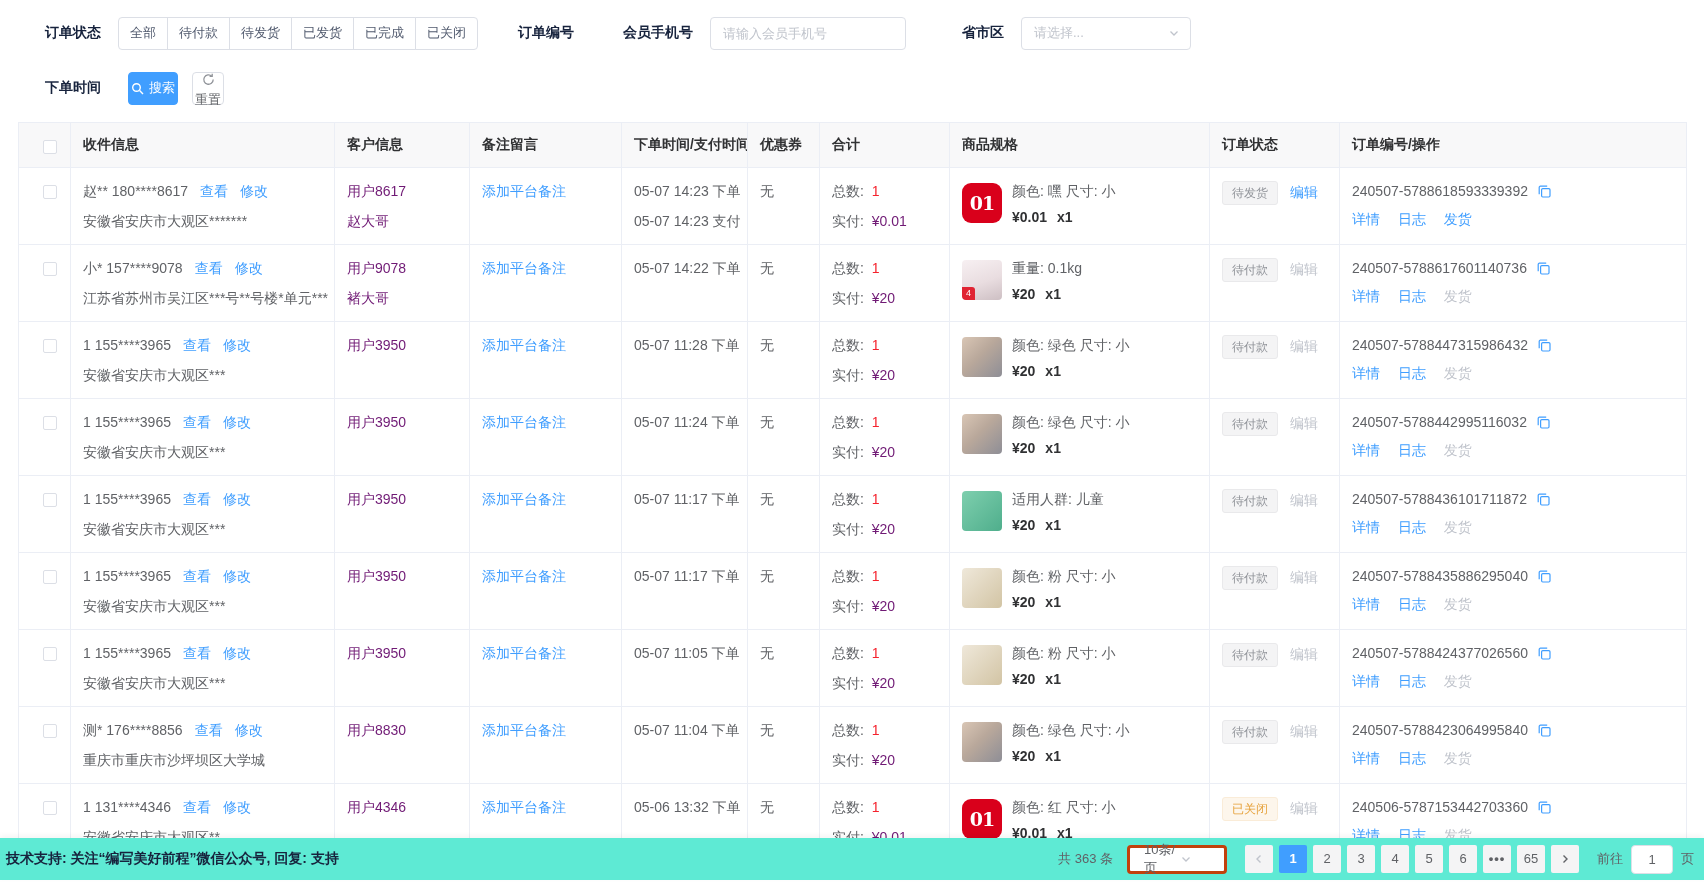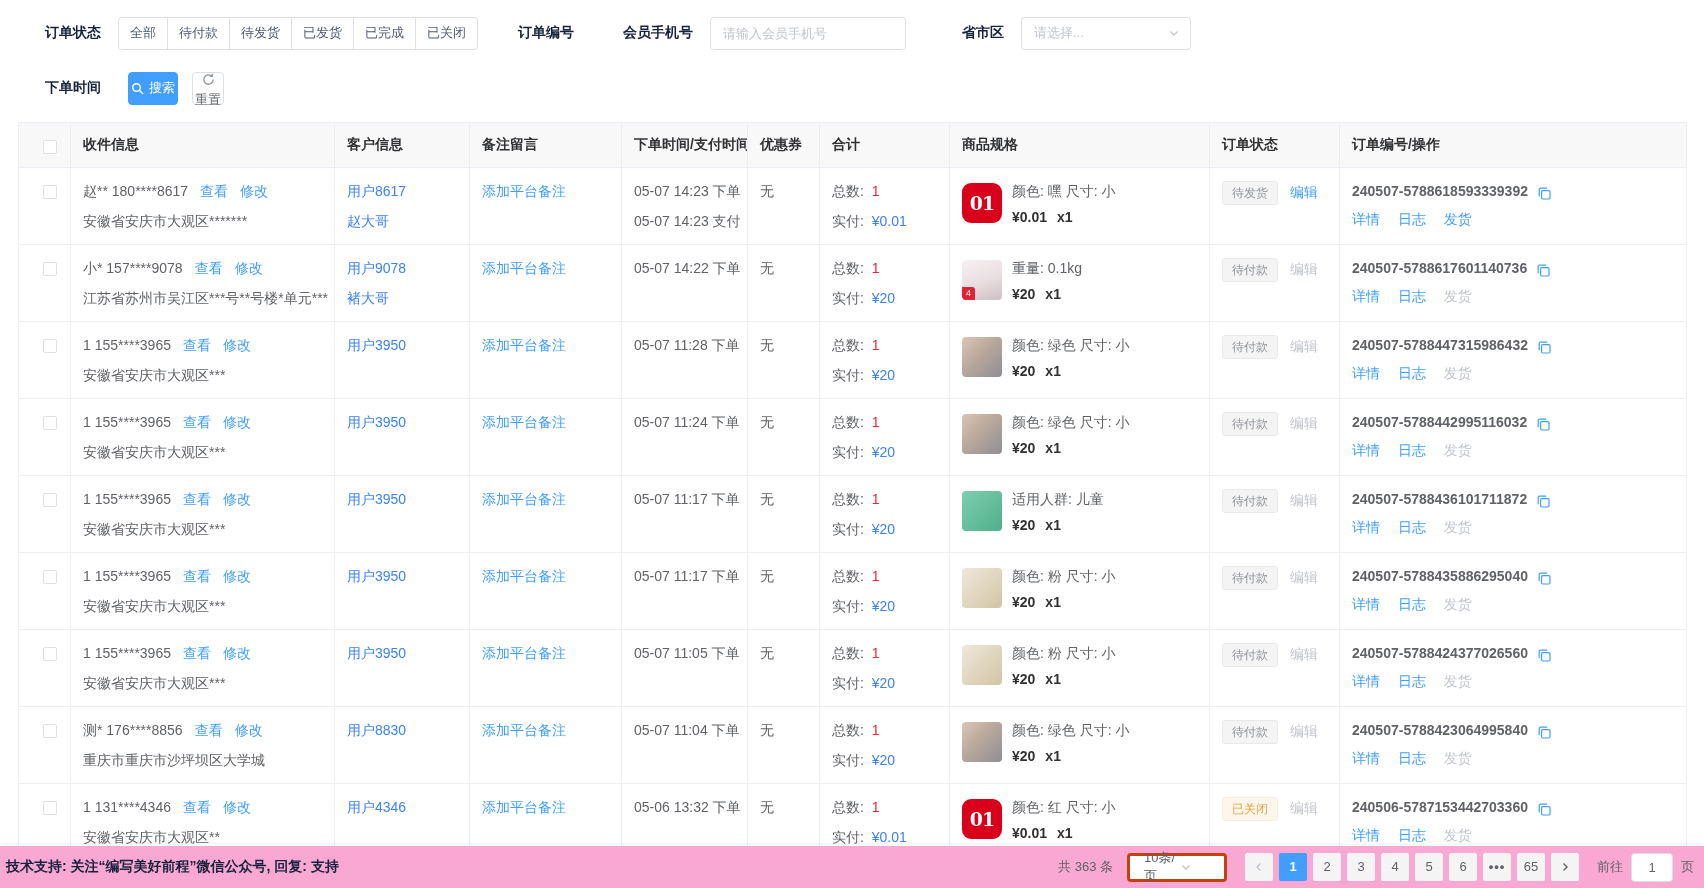--- a/index.html
+++ b/index.html
@@ -59,21 +59,21 @@
     display:inline-block; width:14px; height:14px; border:1px solid #dcdfe6;
     border-radius:2px; background:#fff; vertical-align:middle; cursor:pointer;
   }
   td .cbx, th .cbx { margin:3px 0 0 12px; }
   .line { line-height:20px; }
   .line2 { margin-top:10px; }
   .lnk { color:#409eff; cursor:pointer; text-decoration:none; }
   .lnk.disabled { color:#c0c4cc; cursor:default; }
   .rec-links .lnk { margin-left:12px; }
   .red { color:#f5222d; }
-  .dark { color:#3b82f6; }
+  .dark { color:#701a75; }
   .pay-val { margin-left:4px; }
   
   .prod { display:flex; gap:10px; align-items:flex-start; }
   .thumb {
     width:40px; height:40px; border-radius:4px; flex:none; position:relative;
     overflow:hidden; margin-top:2px;
   }
   .t-badge-01-red {
     background:#d9001b; border-radius:9px; display:flex; align-items:center;
     justify-content:center; color:#fff; font-family:"DejaVu Serif",serif;
@@ -90,26 +90,26 @@
   }
   .prod-lines { display:flex; flex-direction:column; gap:6px; }
   .prod-price { font-weight:700; color:#303133; }
   .prod-price .qty { margin-left:10px; }
   
   .badge { display:inline-block; padding:5px 9px; font-size:12px; border-radius:3px; line-height:1; }
   .badge.info { background:#f4f4f5; border:1px solid #e9e9eb; color:#909399; }
   .badge.warning { background:#fdf6ec; border:1px solid #faecd8; color:#e6a23c; }
   .status-cell .lnk { margin-left:12px; }
   
-  .order-line { display:flex; align-items:flex-end; gap:9px; line-height:20px;font-weight:bold; }
+  .order-line { display:flex; align-items:center; gap:9px; line-height:20px; }
   .op-links { margin-top:10px; }
   .op-links .lnk { margin-right:14px; }
   
   .footer {
-    position:absolute; left:0; bottom:0; width:1704px; height:42px; background:#f9a8d4;
+    position:absolute; left:0; bottom:8px; width:1704px; height:42px; background:#5eead4;
     box-shadow:0 -2px 6px rgba(0,0,0,.05); display:flex; align-items:center;
     justify-content:space-between; padding:0 10px 0 6px;
   }
   .support { font-weight:700; color:#17233d; font-size:14px; }
   .pager { display:flex; align-items:center; gap:8px; }
   .pager .total { color:#606266; font-size:13px; margin-right:6px; }
   .size-select {
     width:100px; height:29px; border:3px solid #c2410c; border-radius:4px;
     display:flex; align-items:center; padding:0 8px 0 14px; cursor:pointer; background:#fff;
   }

